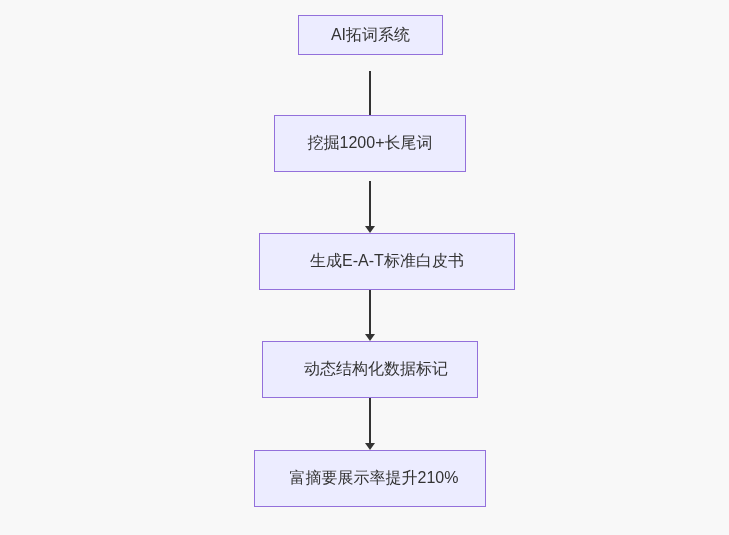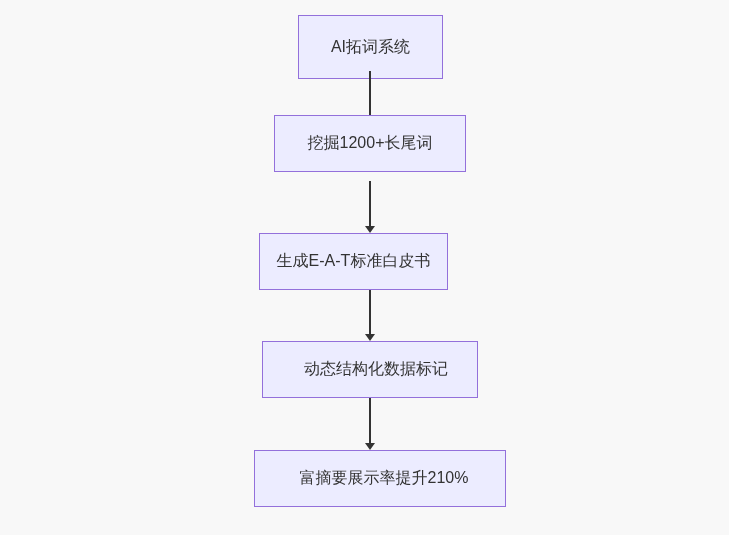--- a/index.html
+++ b/index.html
@@ -35,25 +35,25 @@
   }
   .edge-arrowhead {
     position: absolute;
     width: 0;
     height: 0;
     border-left: 5px solid transparent;
     border-right: 5px solid transparent;
     border-top: 7px solid #333333;
   }
   
-  .n1 { left: 298px; top: 15px;  width: 145px; height: 64px; justify-content: center; }
+  .n1 { left: 298px; top: 15px;  width: 145px; height: 40px; justify-content: center; }
   .n2 { left: 274px; top: 115px; width: 192px; height: 57px; }
-  .n3 { left: 259px; top: 233px; width: 189px; height: 57px; }
+  .n3 { left: 259px; top: 233px; width: 256px; height: 57px; }
   .n4 { left: 262px; top: 341px; width: 216px; height: 57px; padding-left: 12px; }
-  .n5 { left: 254px; top: 450px; width: 252px; height: 57px; padding-left: 8px; }
+  .n5 { left: 254px; top: 450px; width: 232px; height: 57px; padding-left: 8px; }
   
   .e1-line { left: 369px; top: 71px;  height: 46px; }
   .e2-line { left: 369px; top: 181px; height: 45px; }
   .e3-line { left: 369px; top: 290px; height: 44px; }
   .e4-line { left: 369px; top: 398px; height: 45px; }
   .e1-head { left: 365px; top: 117px; }
   .e2-head { left: 365px; top: 226px; }
   .e3-head { left: 365px; top: 334px; }
   .e4-head { left: 365px; top: 443px; }
 </style>

